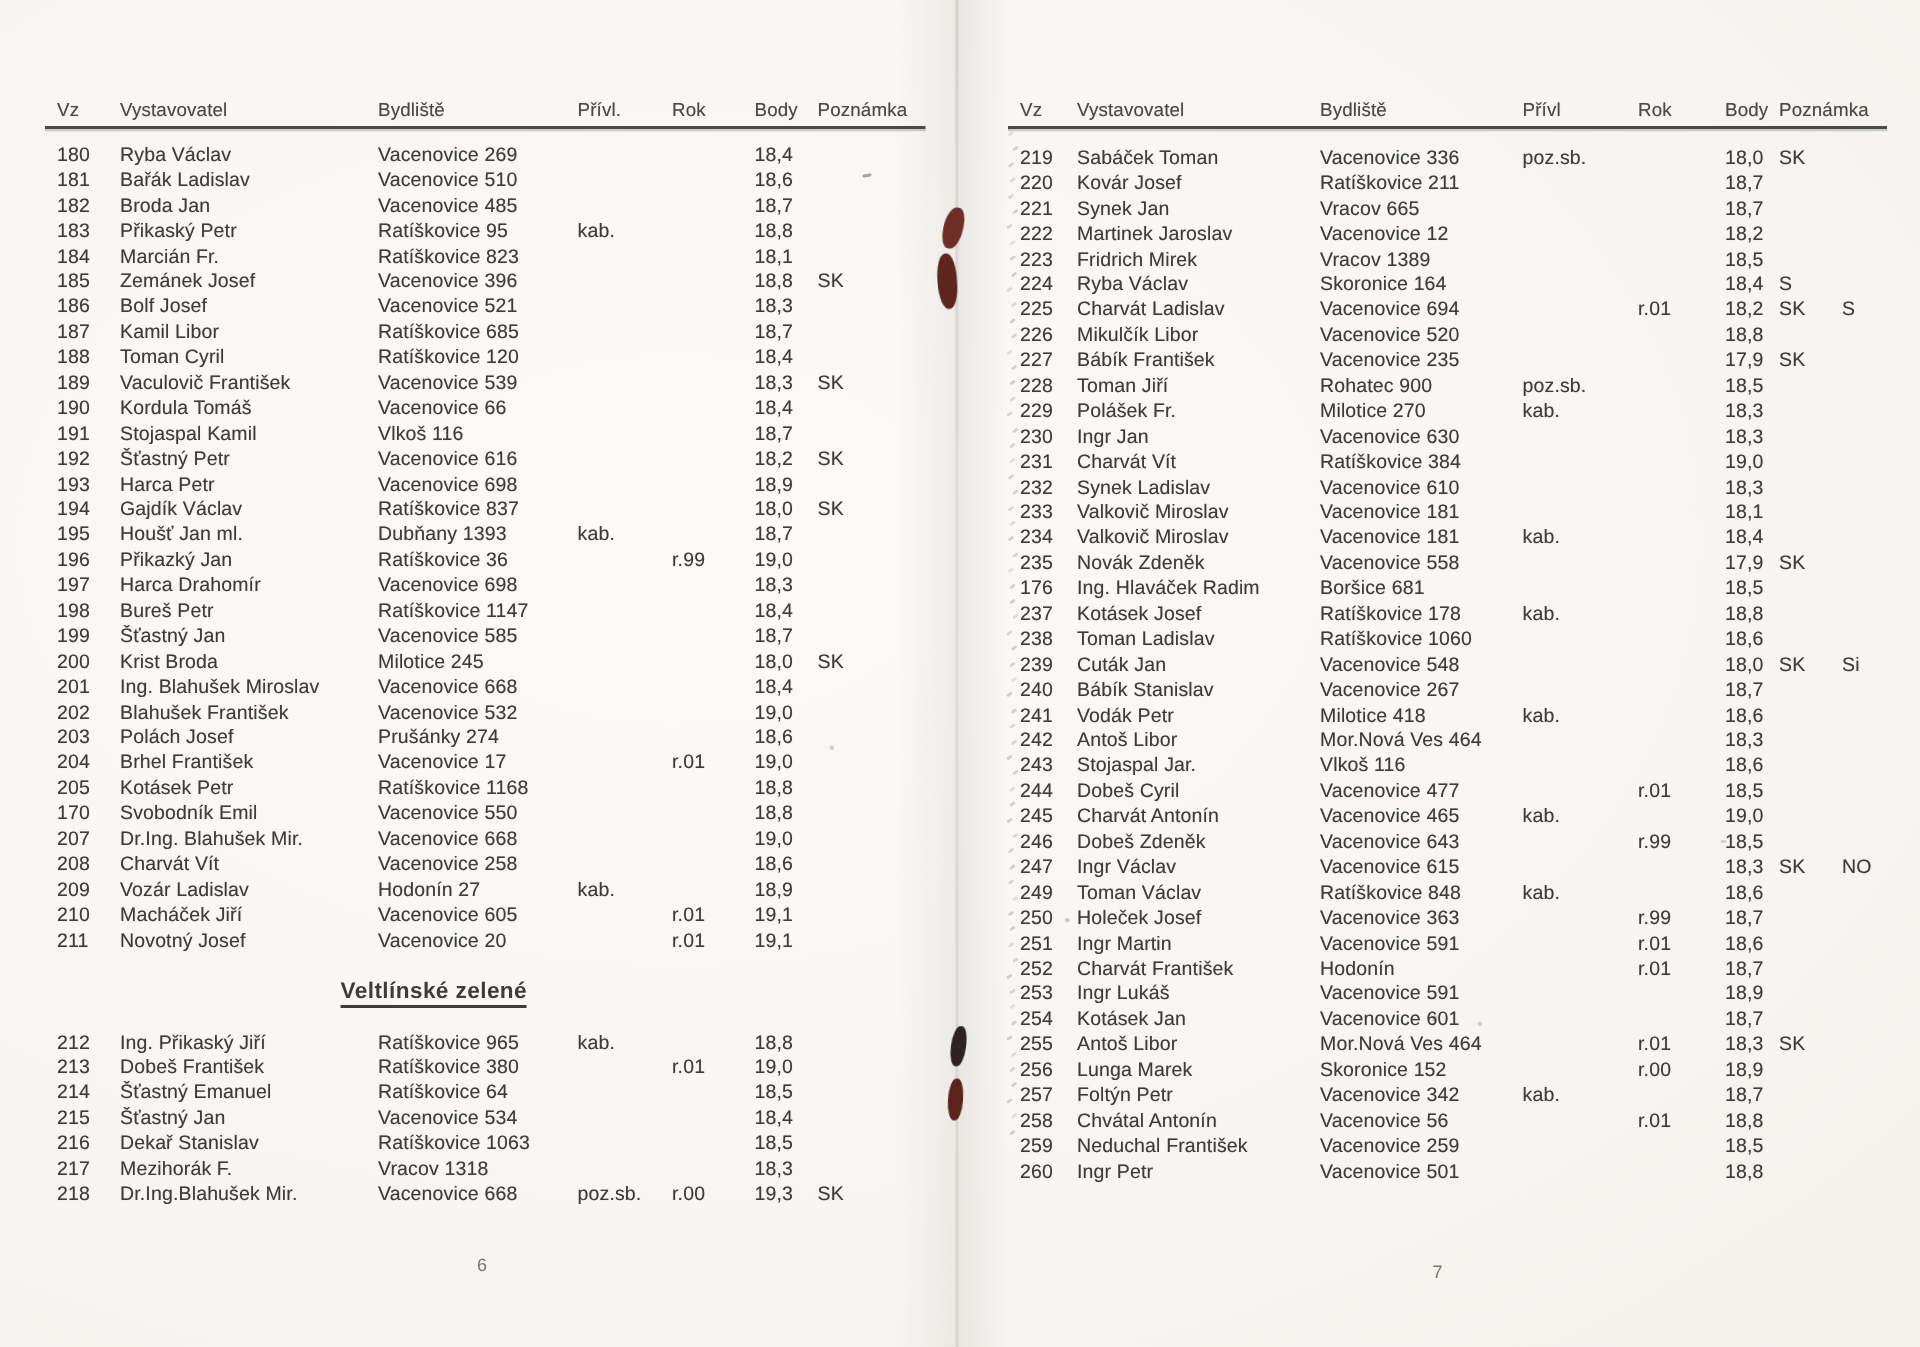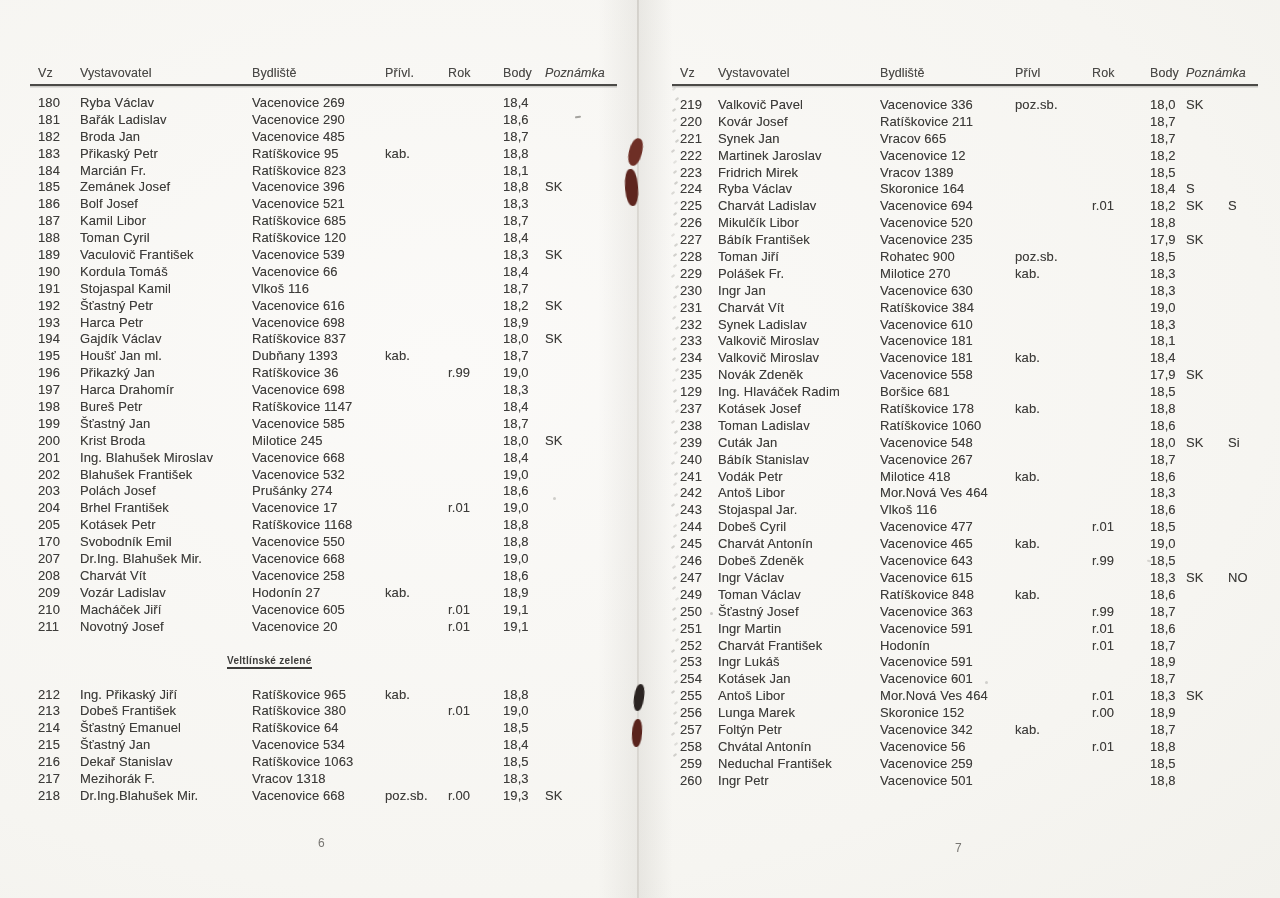--- a/index.html
+++ b/index.html
@@ -27,25 +27,25 @@
   .page-left .row{grid-template-columns:42px 172px 133px 63px 55px 42px 42px 1fr;padding-left:8px;}
   .page-right .row{grid-template-columns:38px 162px 135px 77px 58px 36px 42px 1fr;padding-left:8px;}
   .hdr{
     height:20px;line-height:15px;font-size:12.5px;
     border-bottom:2px solid var(--rule);
     box-shadow:0 1.5px 0 rgba(75,74,71,0.25);
     color:#4a4947;
   }
   .page-left .hdr{margin-bottom:9px;}
   .page-right .hdr{margin-bottom:11px;}
-  .hdr .c7{grid-column:7 / 9;font-style:italic;}
+  .hdr .c7{grid-column:7 / 9;}
   .cell{overflow:visible;}
   .section-heading{
     height:17px;line-height:16px;margin-top:17px;margin-bottom:17px;margin-left:197px;
-    font-size:10px;font-weight:bold;letter-spacing:0.3px;
+    font-size:15px;font-weight:bold;letter-spacing:0.3px;
   }
   .section-heading span{border-bottom:2px solid #3d3c3a;padding-bottom:1px;}
   .pagenum{position:absolute;font-size:12px;color:#787672;}
   .page-left .pagenum{left:288px;top:770px;}
   .page-right .pagenum{left:283px;top:775px;}
 
   
   .gutter-shade-left{position:absolute;left:598px;top:0;width:40px;height:898px;
     background:linear-gradient(90deg,rgba(125,120,110,0) 0%,rgba(125,120,110,0.10) 100%);}
   .gutter-shade-right{position:absolute;left:639px;top:0;width:34px;height:898px;
@@ -168,21 +168,21 @@
         <span class="cell">Vacenovice 269</span>
         <span class="cell"></span>
         <span class="cell"></span>
         <span class="cell">18,4</span>
         <span class="cell"></span>
         <span class="cell"></span>
       </div>
       <div class="row">
         <span class="cell">181</span>
         <span class="cell">Bařák Ladislav</span>
-        <span class="cell">Vacenovice 290</span>
+        <span class="cell">Vacenovice 510</span>
         <span class="cell"></span>
         <span class="cell"></span>
         <span class="cell">18,6</span>
         <span class="cell"></span>
         <span class="cell"></span>
       </div>
       <div class="row">
         <span class="cell">182</span>
         <span class="cell">Broda Jan</span>
         <span class="cell">Vacenovice 485</span>
@@ -563,21 +563,21 @@
       <span class="cell">Vystavovatel</span>
       <span class="cell">Bydliště</span>
       <span class="cell">Přívl</span>
       <span class="cell">Rok</span>
       <span class="cell">Body</span>
       <span class="cell c7">Poznámka</span>
     </div>
   <div>
       <div class="row">
         <span class="cell">219</span>
-        <span class="cell">Valkovič Pavel</span>
+        <span class="cell">Sabáček Toman</span>
         <span class="cell">Vacenovice 336</span>
         <span class="cell">poz.sb.</span>
         <span class="cell"></span>
         <span class="cell">18,0</span>
         <span class="cell">SK</span>
         <span class="cell"></span>
       </div>
       <div class="row">
         <span class="cell">220</span>
         <span class="cell">Kovár Josef</span>
@@ -732,21 +732,21 @@
         <span class="cell">235</span>
         <span class="cell">Novák Zdeněk</span>
         <span class="cell">Vacenovice 558</span>
         <span class="cell"></span>
         <span class="cell"></span>
         <span class="cell">17,9</span>
         <span class="cell">SK</span>
         <span class="cell"></span>
       </div>
       <div class="row">
-        <span class="cell">129</span>
+        <span class="cell">176</span>
         <span class="cell">Ing. Hlaváček Radim</span>
         <span class="cell">Boršice 681</span>
         <span class="cell"></span>
         <span class="cell"></span>
         <span class="cell">18,5</span>
         <span class="cell"></span>
         <span class="cell"></span>
       </div>
       <div class="row">
         <span class="cell">237</span>
@@ -863,21 +863,21 @@
         <span class="cell">Toman Václav</span>
         <span class="cell">Ratíškovice 848</span>
         <span class="cell">kab.</span>
         <span class="cell"></span>
         <span class="cell">18,6</span>
         <span class="cell"></span>
         <span class="cell"></span>
       </div>
       <div class="row">
         <span class="cell">250</span>
-        <span class="cell">Šťastný Josef</span>
+        <span class="cell">Holeček Josef</span>
         <span class="cell">Vacenovice 363</span>
         <span class="cell"></span>
         <span class="cell">r.99</span>
         <span class="cell">18,7</span>
         <span class="cell"></span>
         <span class="cell"></span>
       </div>
       <div class="row">
         <span class="cell">251</span>
         <span class="cell">Ingr Martin</span>

